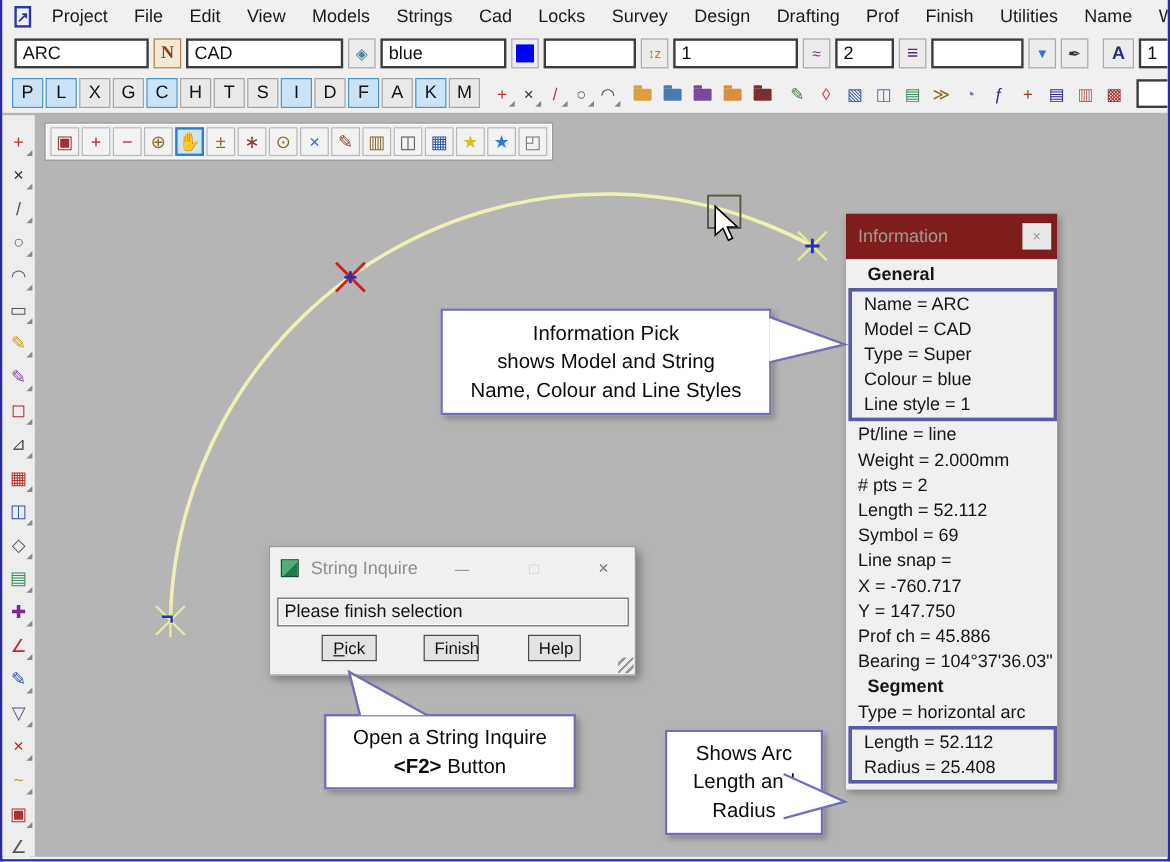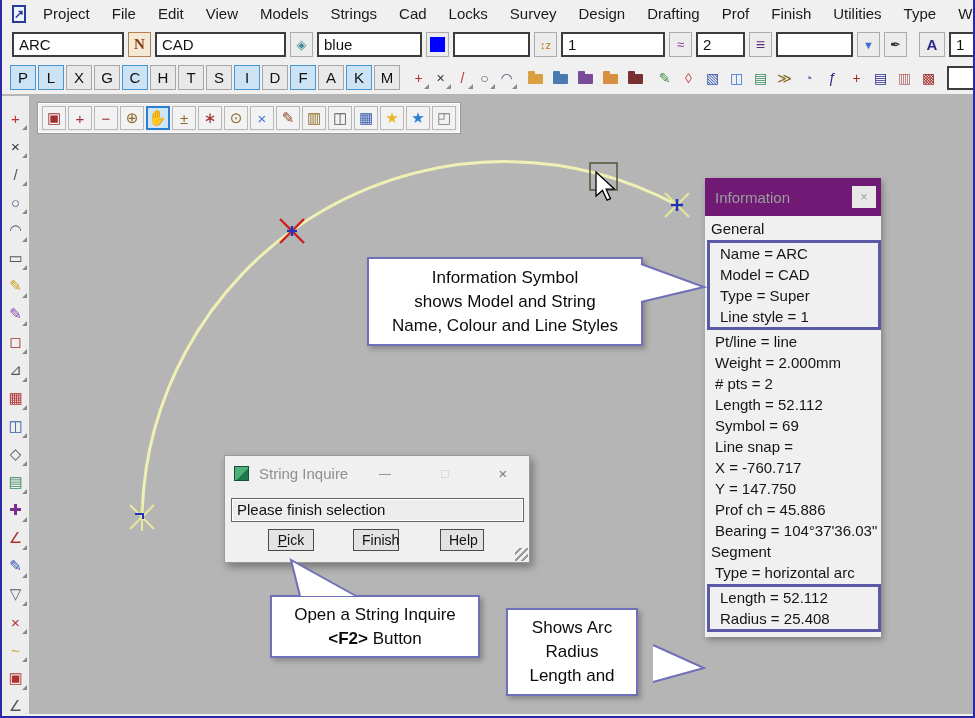--- a/index.html
+++ b/index.html
@@ -83,26 +83,26 @@
   .view-btn.active { border:2px solid #2a7fd4; background:#cfe6f7; }
 
   svg.overlay { position:absolute; left:0; top:0; width:971px; height:620px; pointer-events:none; }
   svg.overlay .clickable { pointer-events:stroke; }
 
   
   .info-panel {
     position:absolute; left:703px; top:84px; width:176px; background:#f0f0f0;
     box-shadow:2px 3px 6px rgba(0,0,0,.3); font-size:15px; color:#151515;
   }
-  .info-header { height:38px; background:#701a75; display:flex; align-items:center; }
+  .info-header { height:38px; background:#7f1d1d; display:flex; align-items:center; }
   .info-title { flex:1; padding-left:10px; color:#9c9c9c; font-size:15px; }
   .info-close { width:24px; height:22px; margin-right:5px; background:#e8e8e8; border:none; color:#9a9a9a; font-size:12px; line-height:22px; text-align:center; cursor:default; }
   .info-body { padding:2px 0 4px 0; }
   .info-row { height:21px; line-height:21px; padding-left:10px; white-space:nowrap; }
-  .info-section { height:21px; line-height:21px; padding-left:6px; }
+  .info-section { height:21px; line-height:21px; padding-left:18px;font-weight:bold; }
   .info-box { border:3px solid #5a5aa8; margin:1px 0 1px 2px; background:#f0f0f0; }
 
   
   .inquire-dialog {
     position:absolute; left:222px; top:361px; width:306px; height:108px; background:#f0f0f0;
     border:1px solid #9a9a9a; box-shadow:3px 4px 8px rgba(0,0,0,.35);
   }
   .dlg-titlebar { position:relative; height:36px; }
   .dlg-icon { position:absolute; left:9px; top:10px; width:15px; height:15px;
     background:linear-gradient(135deg,#4db07a 0 55%, #1e7a4e 55%); border:1px solid #14502f; }
@@ -127,21 +127,21 @@
     background:repeating-linear-gradient(135deg, transparent 0 3px, #9a9a9a 3px 5px); cursor:nwse-resize; }
 
   
   .callout {
     position:absolute; background:#fff; border:2px solid #7070b8; color:#0c0c0c;
     text-align:center; font-size:17px; line-height:24px; box-shadow:3px 3px 5px rgba(0,0,0,.25);
     display:flex; flex-direction:column; justify-content:center;
   }
   .callout-info    { left:365px; top:163px; width:276px; height:89px; }
   .callout-inquire { left:268px; top:501px; width:210px; height:63px; }
-  .callout-segment { left:504px; top:514px; width:132px; height:88px; }
+  .callout-segment { left:552px; top:514px; width:132px; height:88px; }
   .callout .bold { font-weight:bold; }
 </style>
 </head>
 <body>
 
 <div class="window">
 
   <div class="menubar">
     <div class="grip"></div>
     <div class="app-icon">↗</div>
@@ -154,21 +154,21 @@
         <div class="menu-item">Models</div>
         <div class="menu-item">Strings</div>
         <div class="menu-item">Cad</div>
         <div class="menu-item">Locks</div>
         <div class="menu-item">Survey</div>
         <div class="menu-item">Design</div>
         <div class="menu-item">Drafting</div>
         <div class="menu-item">Prof</div>
         <div class="menu-item">Finish</div>
         <div class="menu-item">Utilities</div>
-        <div class="menu-item">Type</div>
+        <div class="menu-item">Name</div>
         <div class="menu-item">Window</div>
       </div>
   </div>
 
   <div class="toolbar2">
     <div class="grip"></div>
     <input class="tb-field" style="width: 112px;" value="ARC">
     <div class="tb-btn n-btn">N</div>
     <input class="tb-field" style="width: 131px;" value="CAD">
     <div class="tb-btn" style="color:#4a8a9a;">◈</div>
@@ -340,20 +340,21 @@
         <div class="info-title">Information</div>
         <button class="info-close">×</button>
       </div>
       <div class="info-body">
         <div class="info-section">General</div>
         <div class="info-box">
 
         <div class="info-row">Name = ARC</div>
             <div class="info-row">Model = CAD</div>
             <div class="info-row">Type = Super</div>
+            <div class="info-row">Colour = blue</div>
             <div class="info-row">Line style = 1</div>
           </div>
         <div>
 
         <div class="info-row">Pt/line = line</div>
             <div class="info-row">Weight = 2.000mm</div>
             <div class="info-row"># pts = 2</div>
             <div class="info-row">Length = 52.112</div>
             <div class="info-row">Symbol = 69</div>
             <div class="info-row">Line snap =</div>
@@ -385,35 +386,35 @@
       </div>
       <div class="dlg-message">Please finish selection</div>
       <button class="dlg-btn pick">Pick</button>
       <button class="dlg-btn finish">Finish</button>
       <button class="dlg-btn help">Help</button>
       <span class="dlg-grip"></span>
     </div>
 
     <div class="callout callout-info">
 
-    <div>Information Symbol</div>
+    <div>Information Pick</div>
         <div>shows Model and String</div>
         <div>Name, Colour and Line Styles</div>
       </div>
 
     <div class="callout callout-inquire">
       <div>Open a String Inquire</div>
       <div><span class="bold">&lt;F2&gt;</span><span> Button</span></div>
     </div>
 
     <div class="callout callout-segment">
 
     <div>Shows Arc</div>
+        <div>Length and</div>
         <div>Radius</div>
-        <div>Length and</div>
       </div>
 
     <svg class="overlay" style="z-index:30;" viewBox="0 0 971 620">
       <g>
         <polygon points="639,170 702,193 639,208" fill="#ffffff"></polygon>
         <polyline points="639,170 702,193 639,208" fill="none" stroke="#7070b8" stroke-width="2"></polyline>
       </g>
       <g>
         <polygon points="298,502 289,466 354,502" fill="#ffffff"></polygon>
         <polyline points="298,502 289,466 354,502" fill="none" stroke="#7070b8" stroke-width="2"></polyline>

